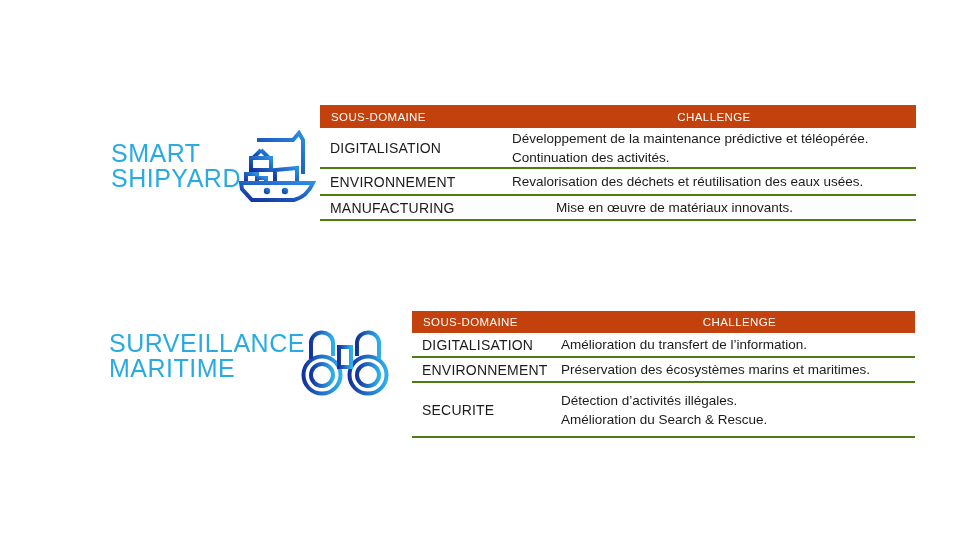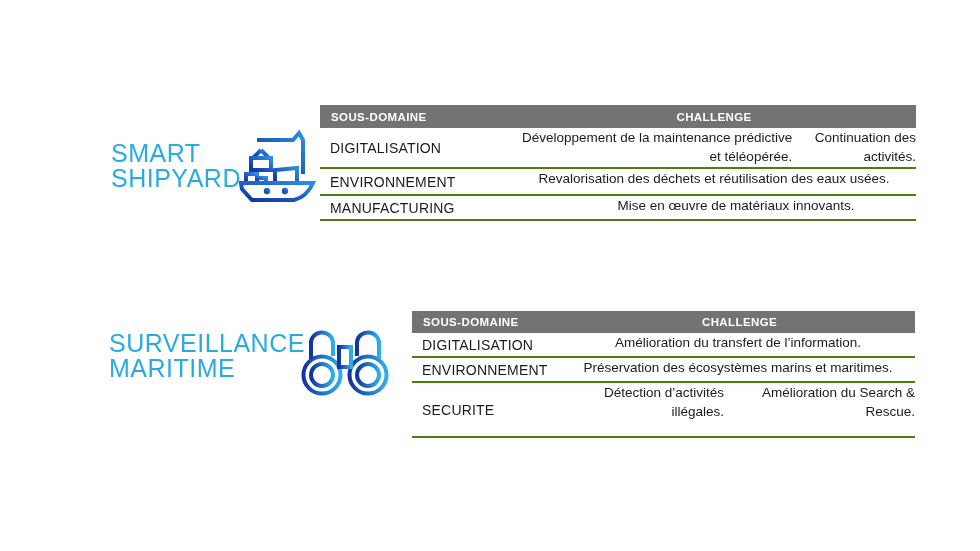--- a/index.html
+++ b/index.html
@@ -16,22 +16,22 @@
   .s2 .sec-title{left:109px;top:331px;}
   
   .sec-icon{position:absolute;}
   .s1 .sec-icon{left:238px;top:130px;width:78px;height:76px;}
   .s2 .sec-icon{left:300px;top:330px;width:90px;height:70px;}
   
   .tbl{position:absolute;background:#ffffff;}
   .s1 .tbl{left:320px;top:105px;width:596px;}
   .s2 .tbl{left:412px;top:311px;width:503px;}
   .thead{
-    display:flex;align-items:center;background:#737373;color:#ffffff;
-    font-weight:bold;font-size:11.5px;letter-spacing:0.4px;
+    display:flex;align-items:center;background:#c2410c;color:#ffffff;
+    font-weight:normal;font-size:11.5px;letter-spacing:0.4px;
   }
   .s1 .thead{height:23px;}
   .s2 .thead{height:22px;}
   .thead .hc1{padding-left:11px;}
   .thead .hc2{flex:1;text-align:center;}
   .s1 .hc1{width:181px;}
   .s2 .hc1{width:141px;}
   .trow{display:flex;border-bottom:2px solid #4d7c0f;box-sizing:border-box;}
   .s1 .trow:nth-child(1){height:41px;}
   .s1 .trow:nth-child(2){height:27px;}
@@ -39,22 +39,22 @@
   .s2 .trow:nth-child(1){height:25px;}
   .s2 .trow:nth-child(2){height:25px;}
   .s2 .trow:nth-child(3){height:55px;}
   .c1{
     display:flex;align-items:center;padding-left:10px;box-sizing:border-box;
     font-size:14px;letter-spacing:0.2px;white-space:nowrap;
   }
   .s1 .c1{width:192px;}
   .s2 .c1{width:149px;}
   .c2{
-    flex:1;display:flex;flex-direction:row;justify-content:center;
-    text-align:right;font-size:13.5px;line-height:19px;
+    flex:1;display:flex;flex-direction:column;justify-content:center;
+    text-align:left;font-size:13.5px;line-height:19px;
   }
   svg{display:block;}
 </style>
 </head>
 <body>
 
 <div class="slide">
 
   <section class="s1">
     <div class="sec-title">

